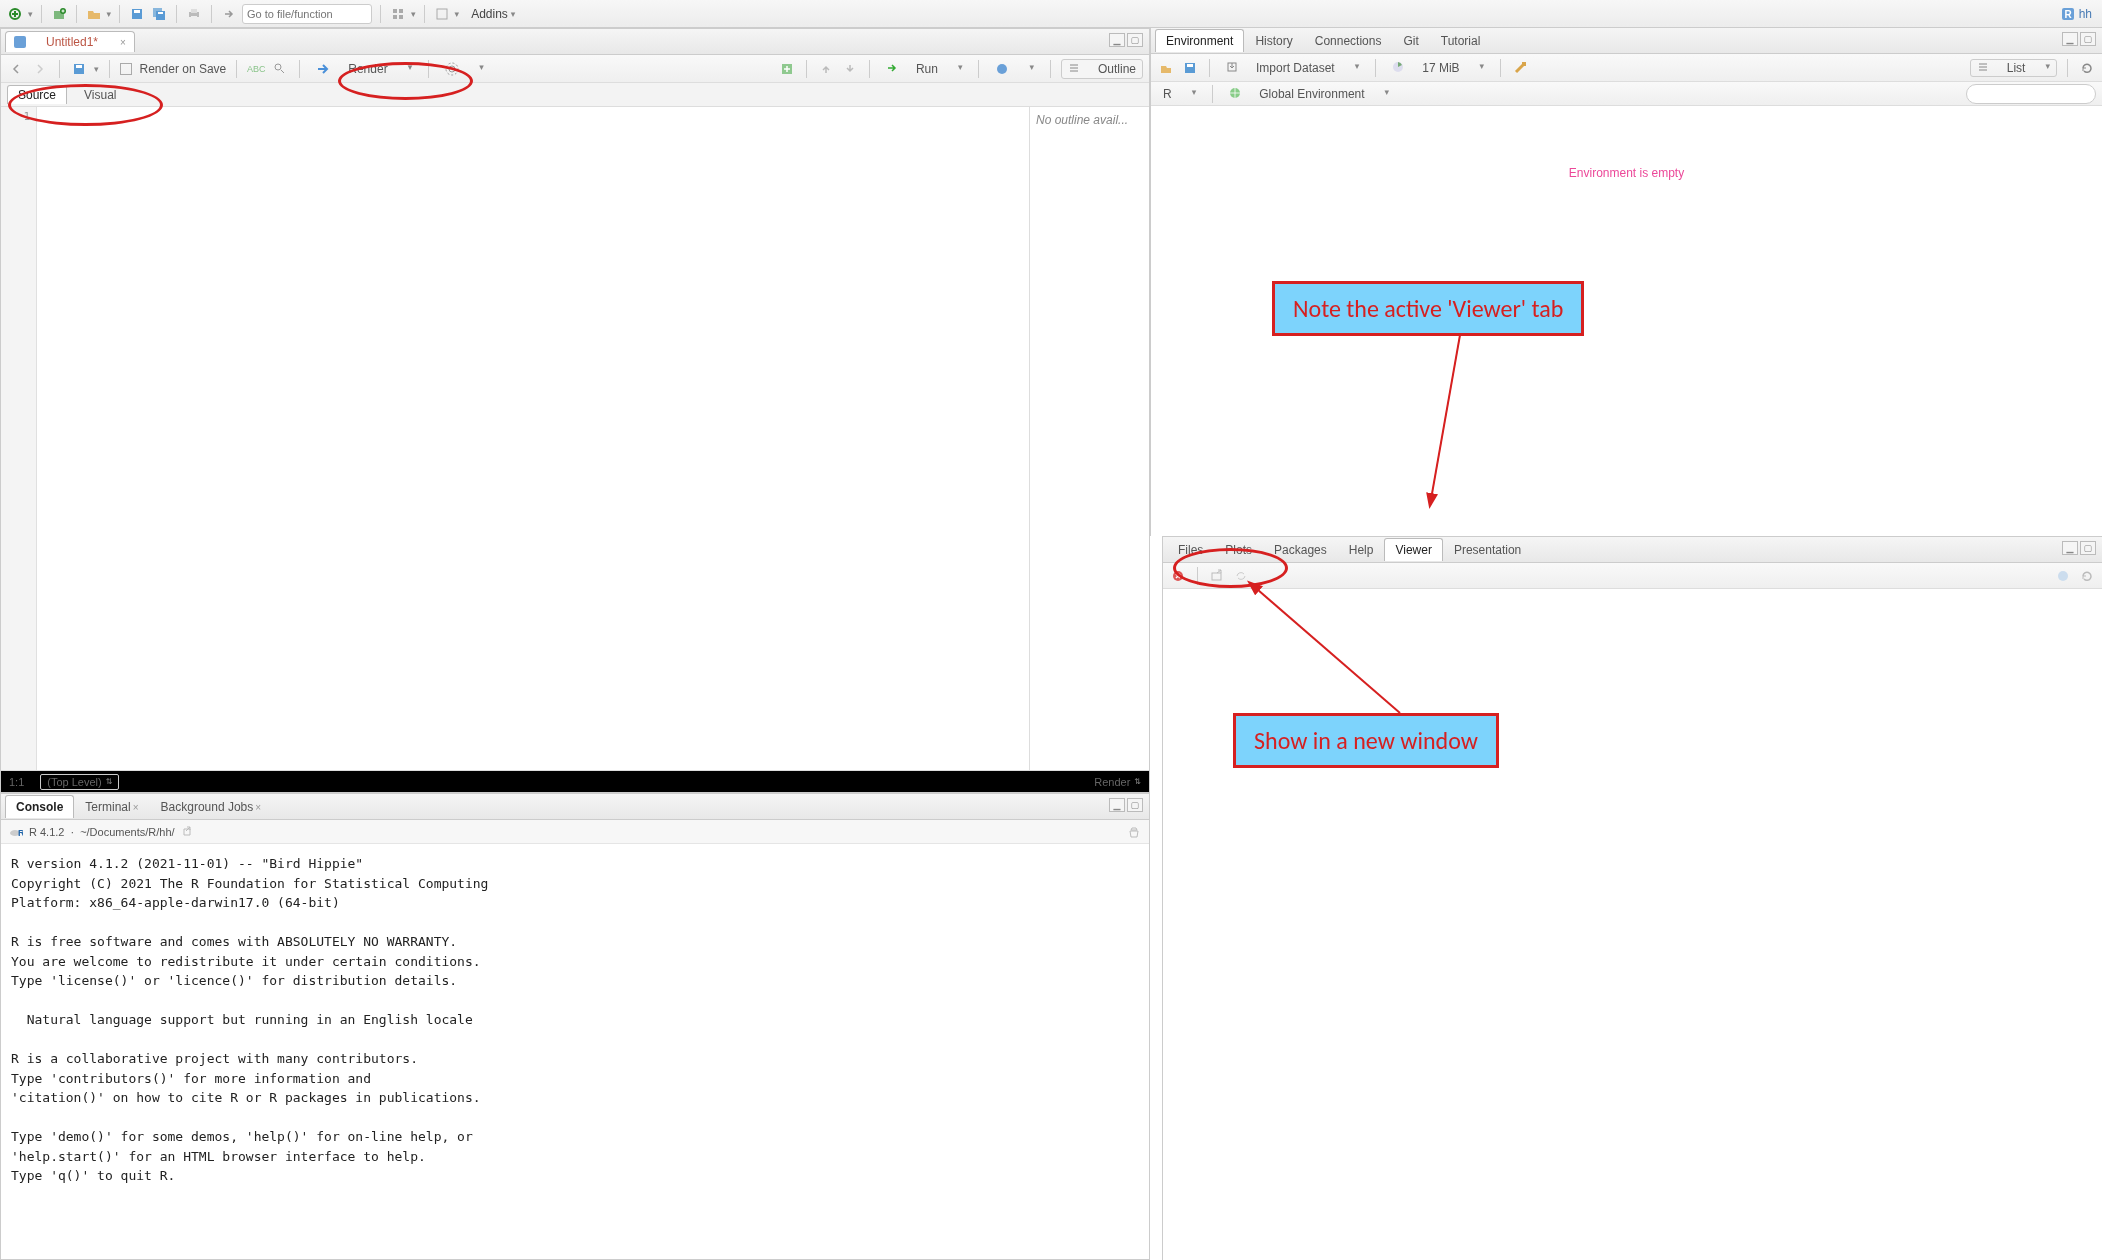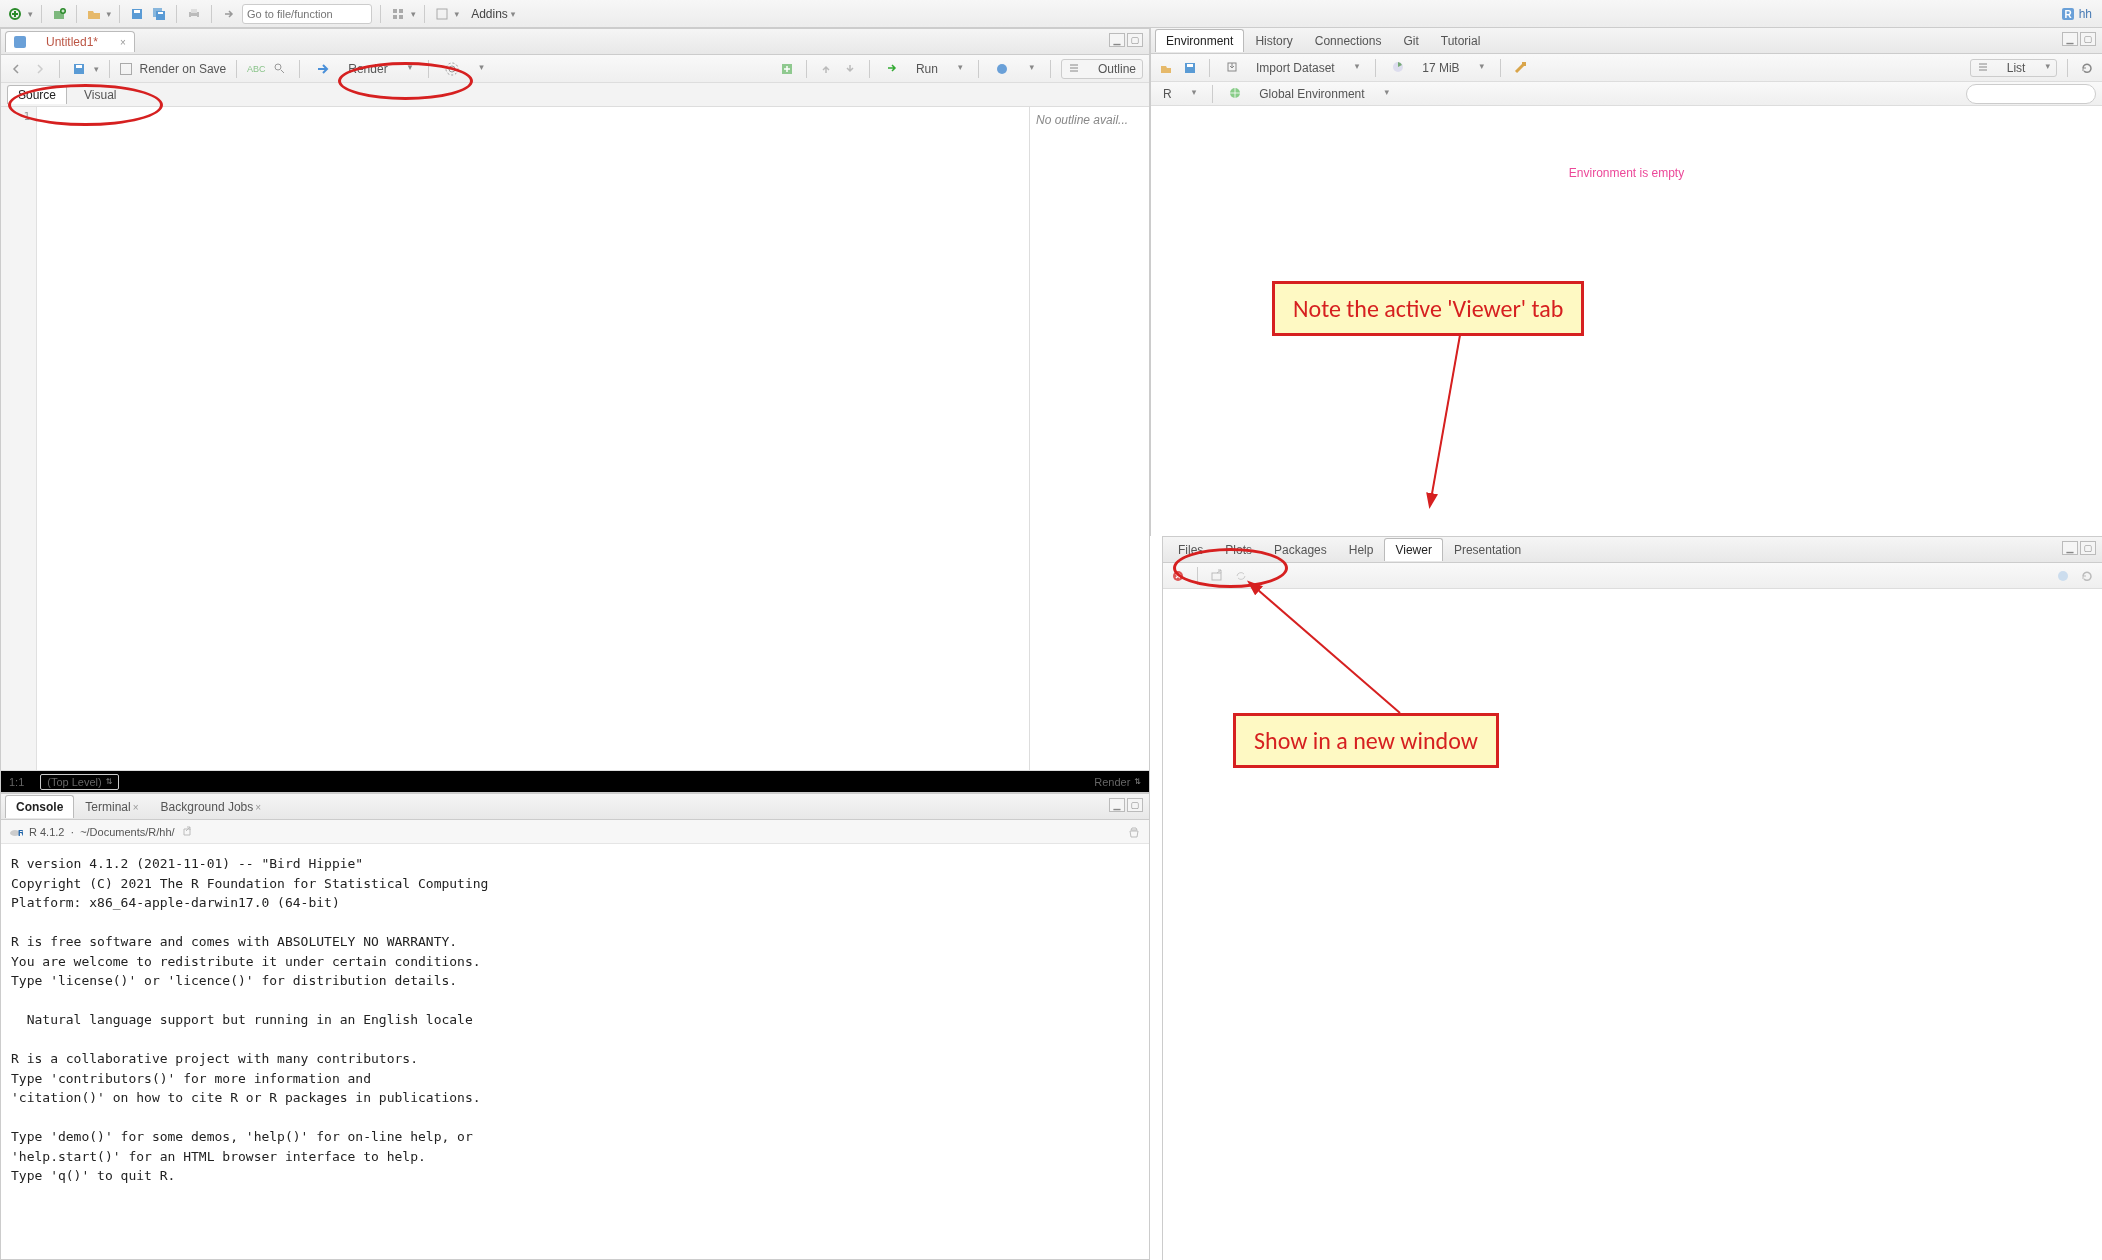--- a/index.html
+++ b/index.html
@@ -218,21 +218,21 @@
 
 .annot-ellipse {
   position: absolute;
   border: 3px solid #d62020;
   border-radius: 50%;
   pointer-events: none;
 }
 .annot-box {
   position: absolute;
   border: 3px solid #d62020;
-  background: #fef9c3;
+  background: #7dd3fc;
   color: #d62020;
   font-size: 24px;
   padding: 10px 18px;
   font-family: Calibri, Arial, sans-serif;
 }
 .annot-arrow {
   position: absolute;
   pointer-events: none;
 }
 .close-x { color:#999; font-size:10px; margin-left:2px;}

